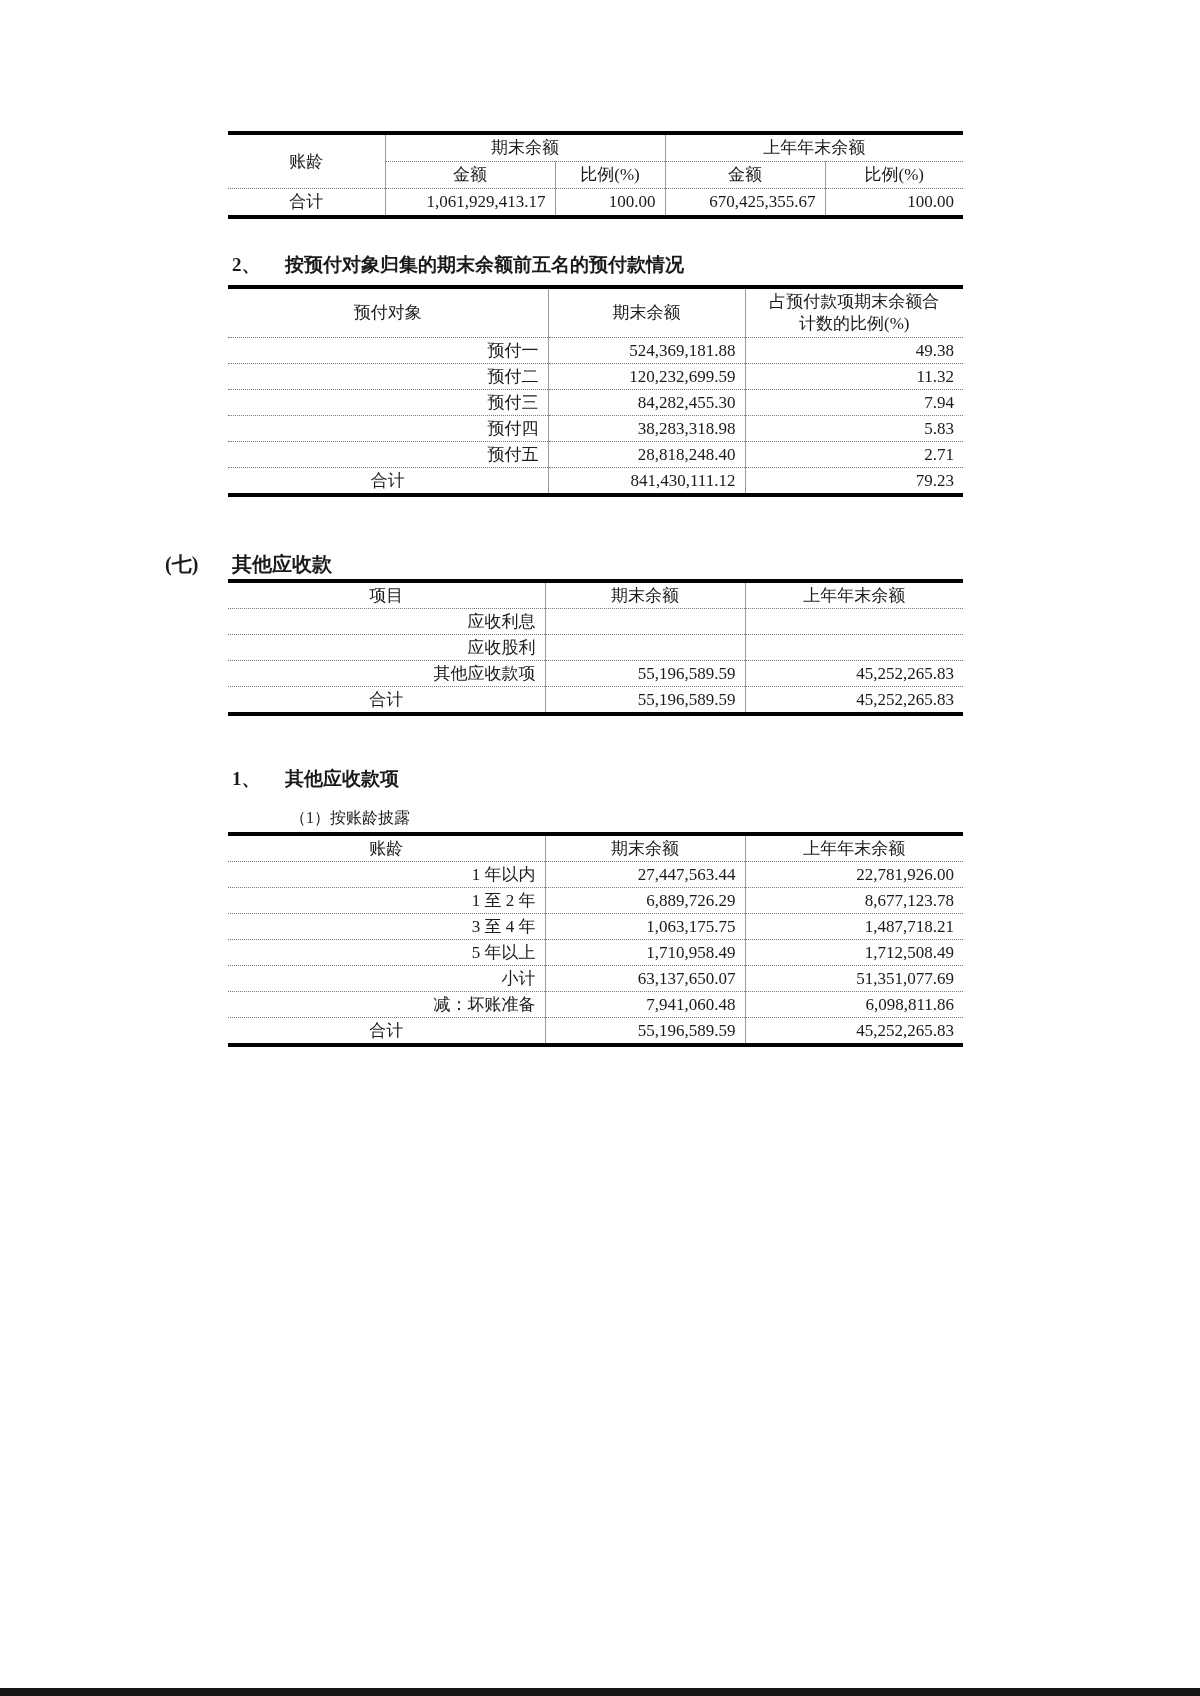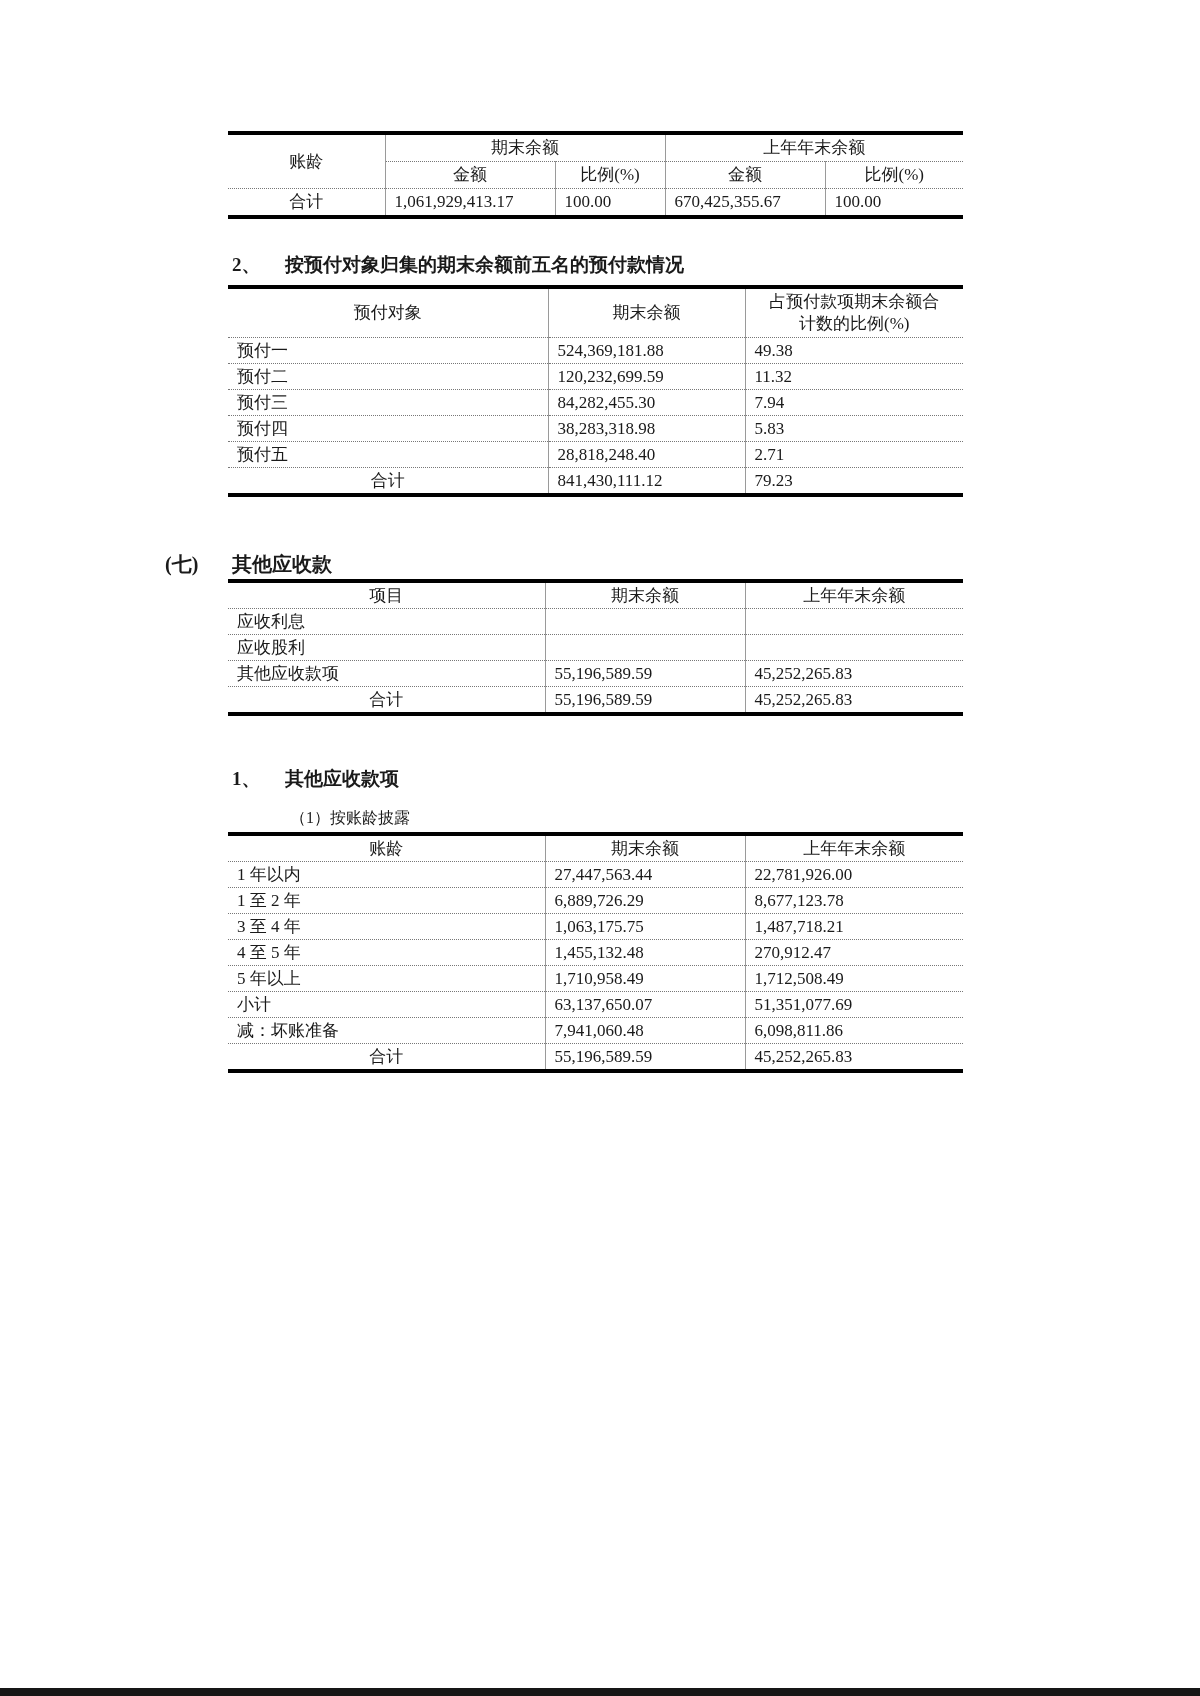--- a/index.html
+++ b/index.html
@@ -32,22 +32,22 @@
     border-top:1px dotted #777;
     border-bottom:1px dotted #777;
     overflow:hidden; white-space:nowrap;
   }
   table.fin tr:first-child > * { border-top:none; }
   table.fin tr:last-child  > * { border-bottom:none; }
   table.fin td:first-child, table.fin th:first-child { border-left:none; }
   table.fin td:last-child,  table.fin th:last-child  { border-right:none; }
 
   .c { text-align:center; }
-  .r { }
-  .l { text-align:left;margin-top:27px; }
+  .r { text-align:right; }
+  .l { text-align:right;margin-top:27px; }
 
   
   #table1 td, #table1 th { height:26px; }
 
   
   .hdr-2line { white-space:normal; line-height:22px; padding-top:2px; padding-bottom:2px;margin-top:8px; }
   .hdr-2line span { display:block; text-align:center; }
   #table2 th { height:48px; }
 
   
@@ -225,25 +225,20 @@
       <td class="l">1 至 2 年</td>
       <td class="r">6,889,726.29</td>
       <td class="r">8,677,123.78</td>
     </tr>
     <tr>
       <td class="l">3 至 4 年</td>
       <td class="r">1,063,175.75</td>
       <td class="r">1,487,718.21</td>
     </tr>
     <tr>
-      <td class="l">4 至 5 年</td>
-      <td class="r">1,455,132.48</td>
-      <td class="r">270,912.47</td>
-    </tr>
-    <tr>
       <td class="l">5 年以上</td>
       <td class="r">1,710,958.49</td>
       <td class="r">1,712,508.49</td>
     </tr>
     <tr>
       <td class="l">小计</td>
       <td class="r">63,137,650.07</td>
       <td class="r">51,351,077.69</td>
     </tr>
     <tr>

